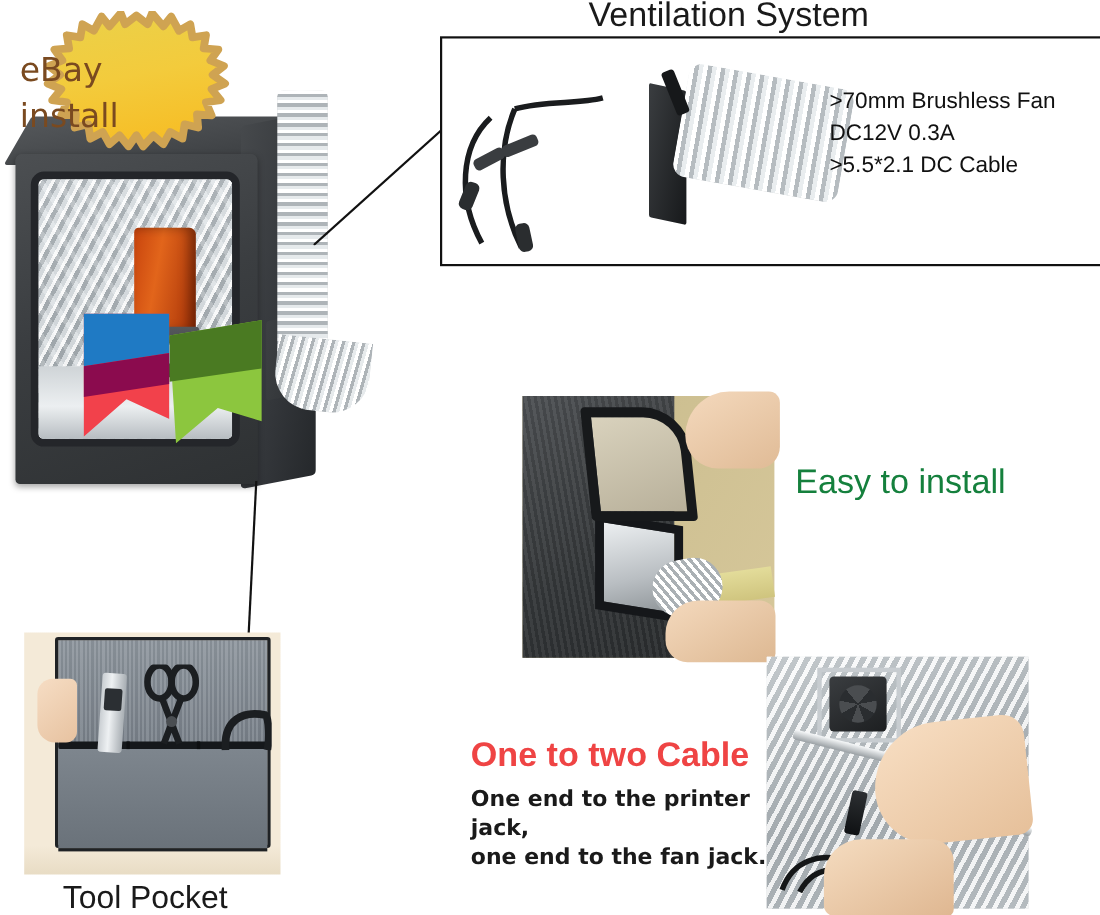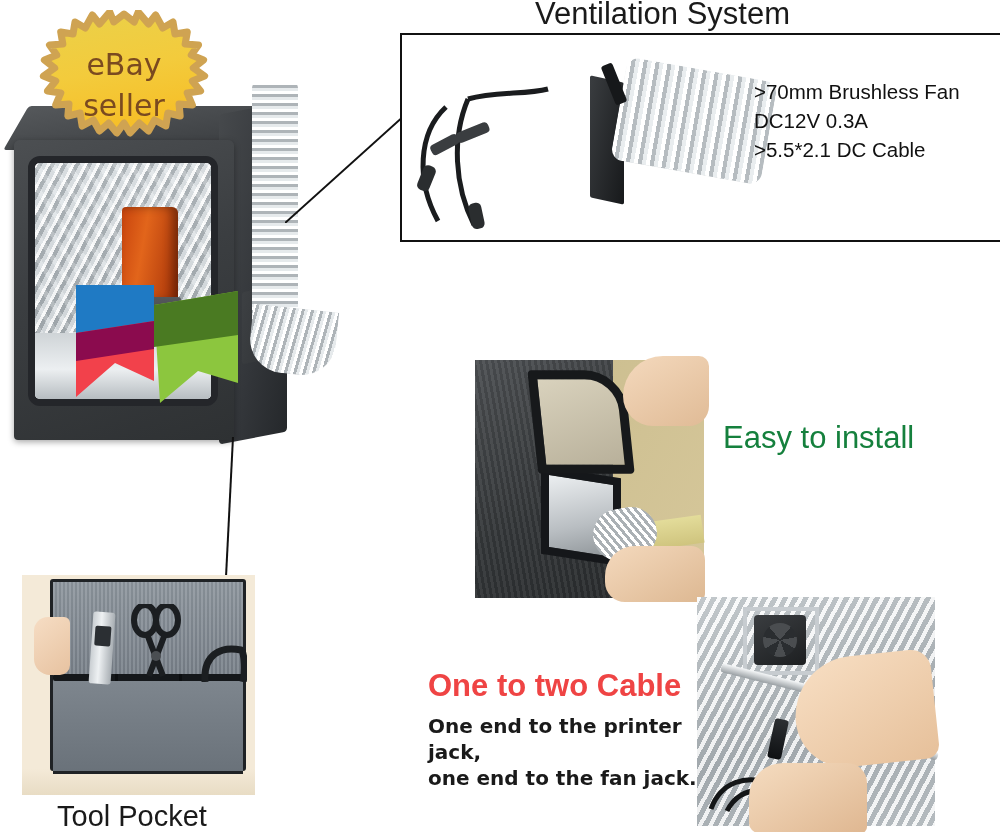--- a/index.html
+++ b/index.html
@@ -81,21 +81,21 @@
        linear-gradient(90deg,#8b9196,#f3f5f6 45%,#9aa0a4);}
   .duct-b{position:absolute;left:-2px;top:226px;width:86px;height:66px;
      border-radius:0 0 34px 34px;
      background:
        repeating-linear-gradient(100deg,#ffffff 0 3px,#aeb4b8 3px 6px,#e6eaec 6px 9px),
        linear-gradient(180deg,#c9ced1,#8f9599);
      transform:rotate(6deg);}
   
   .badge{left:18px;top:10px;width:212px;height:200px;}
   .badge svg{display:block;}
-  .badge-txt{position:absolute;left:0;top:34px;width:212px;text-align:center;
+  .badge-txt{position:absolute;left:0;top:34px;width:212px;
      font-size:30px;line-height:41px;color:#7a4a20;font-family:"DejaVu Sans",sans-serif;}
   
   .bn{position:absolute;}
   .bn1{left:70px;top:225px;width:78px;height:112px;}
   .bn2{left:148px;top:231px;width:84px;height:112px;}
 
   
   .ph-pocket{left:22px;top:575px;width:233px;height:220px;
      background:linear-gradient(180deg,#f4ead8 0%,#f4ead8 88%,#e8dcc4 100%);}
   .tp-cloth{position:absolute;left:28px;top:4px;width:196px;height:192px;
@@ -229,21 +229,21 @@
       <path id="star" d="M0,-96 L10,-88 L14,-98 L24,-86 L31,-95 L38,-82 L48,-88 L50,-76
         L62,-78 L60,-66 L73,-65 L66,-55 L78,-50 L68,-42 L79,-34 L67,-29 L75,-19 L62,-17
         L67,-5 L54,-6 L55,6 L43,3 L41,16 L30,10 L24,21 L15,13 L6,23 L0,13 L-7,23 L-15,13
         L-24,21 L-30,10 L-41,16 L-43,3 L-55,6 L-54,-6 L-67,-5 L-62,-17 L-75,-19 L-67,-29
         L-79,-34 L-68,-42 L-78,-50 L-66,-55 L-73,-65 L-60,-66 L-62,-78 L-50,-76 L-48,-88
         L-38,-82 L-31,-95 L-24,-86 L-14,-98 L-10,-88 Z" transform="scale(1.02,1.0)" fill="url(#bg)" stroke="#cfa352" stroke-width="7" stroke-linejoin="round"></path>
     </g>
   </svg>
   <div class="badge-txt">
     <div>eBay</div>
-    <div>seller</div>
+    <div>install</div>
   </div>
 </div>
 
 <svg class="abs lead1" viewBox="0 0 120 108">
   <line x1="0" y1="108" x2="120" y2="0" stroke="#111" stroke-width="2"></line>
 </svg>
 <svg class="abs lead2" viewBox="0 0 30 160">
   <line x1="18" y1="0" x2="10" y2="160" stroke="#111" stroke-width="2"></line>
 </svg>
 

